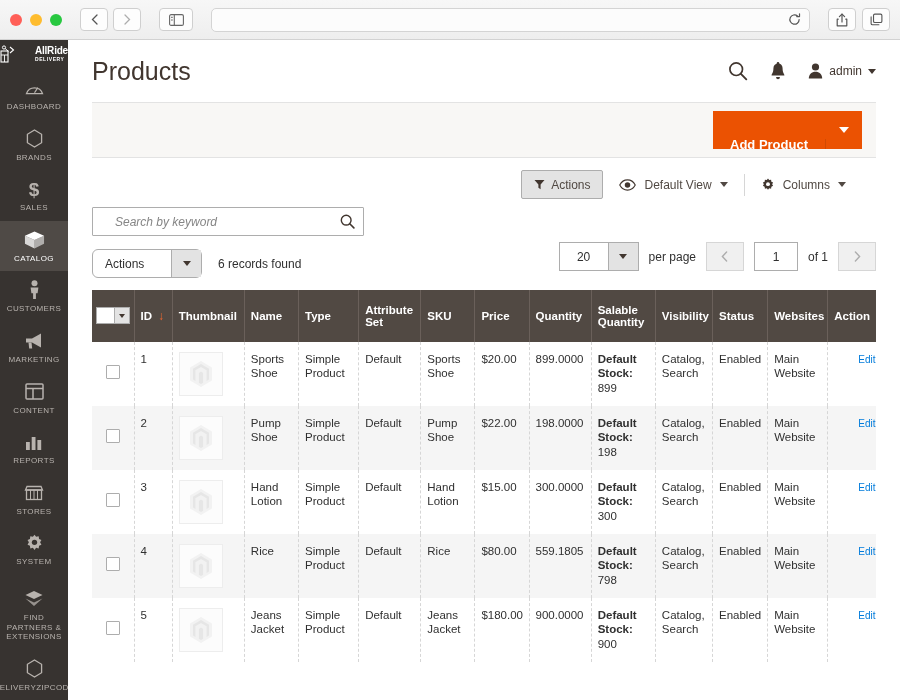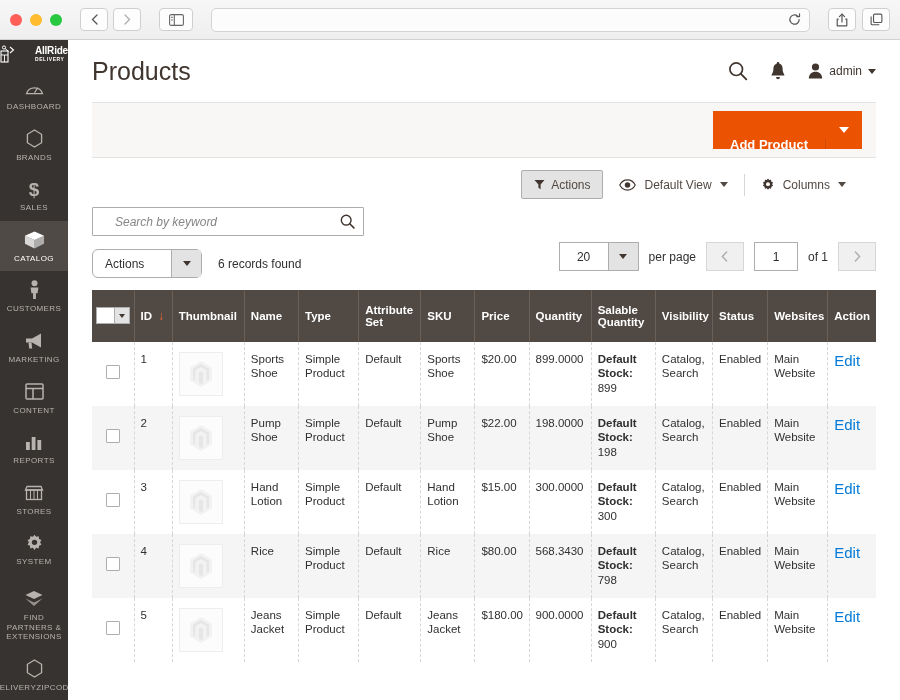--- a/index.html
+++ b/index.html
@@ -380,21 +380,21 @@
     border-radius: 1px;
     cursor: pointer;
   }
   .thumb {
     width: 44px; height: 44px;
     border: 1px solid #ededed;
     background: #fcfcfc;
     display: flex; align-items: center; justify-content: center;
   }
   .stock-label { font-weight: bold; color: #303030; }
-  .link-edit { color: #007bdb; text-decoration: none; cursor: pointer; font-size: 15px; }
+  .link-edit { color: #007bdb; text-decoration: none; cursor: pointer; font-size: 10px; margin-left: 24px; }
 
   .col-id        { width: 38px; }
   .col-thumb     { width: 72px; }
   .col-name      { width: 54px; }
   .col-type      { width: 60px; }
   .col-attrset   { width: 62px; }
   .col-sku       { width: 54px; }
   .col-price     { width: 54px; }
   .col-qty       { width: 62px; }
   .col-salable   { width: 64px; }
@@ -830,21 +830,21 @@
                     <path d="M13 1 L24 7.5 L24 20.5 L13 27 L2 20.5 L2 7.5 Z" fill="#f2f2f2"></path>
                     <path d="M13 4 L21 8.8 L21 19.5 L18.6 20.9 L18.6 10.2 L13 6.9 L7.4 10.2 L7.4 20.9 L5 19.5 L5 8.8 Z M13 11.6 L15.1 12.9 L15.1 22.7 L13 23.9 L10.9 22.7 L10.9 12.9 Z" fill="#e6e6e6"></path>
                   </svg>
               </span>
             </td>
             <td>Rice</td>
             <td>Simple Product</td>
             <td>Default</td>
             <td>Rice</td>
             <td>$80.00</td>
-            <td>568.3430</td>
+            <td>559.1805</td>
             <td>
               <span class="stock-label">Default Stock:</span>
               <span>798</span>
             </td>
             <td>Catalog, Search</td>
             <td>Enabled</td>
             <td>Main Website</td>
             <td><a class="link-edit">Edit</a></td>
           </tr>
 

